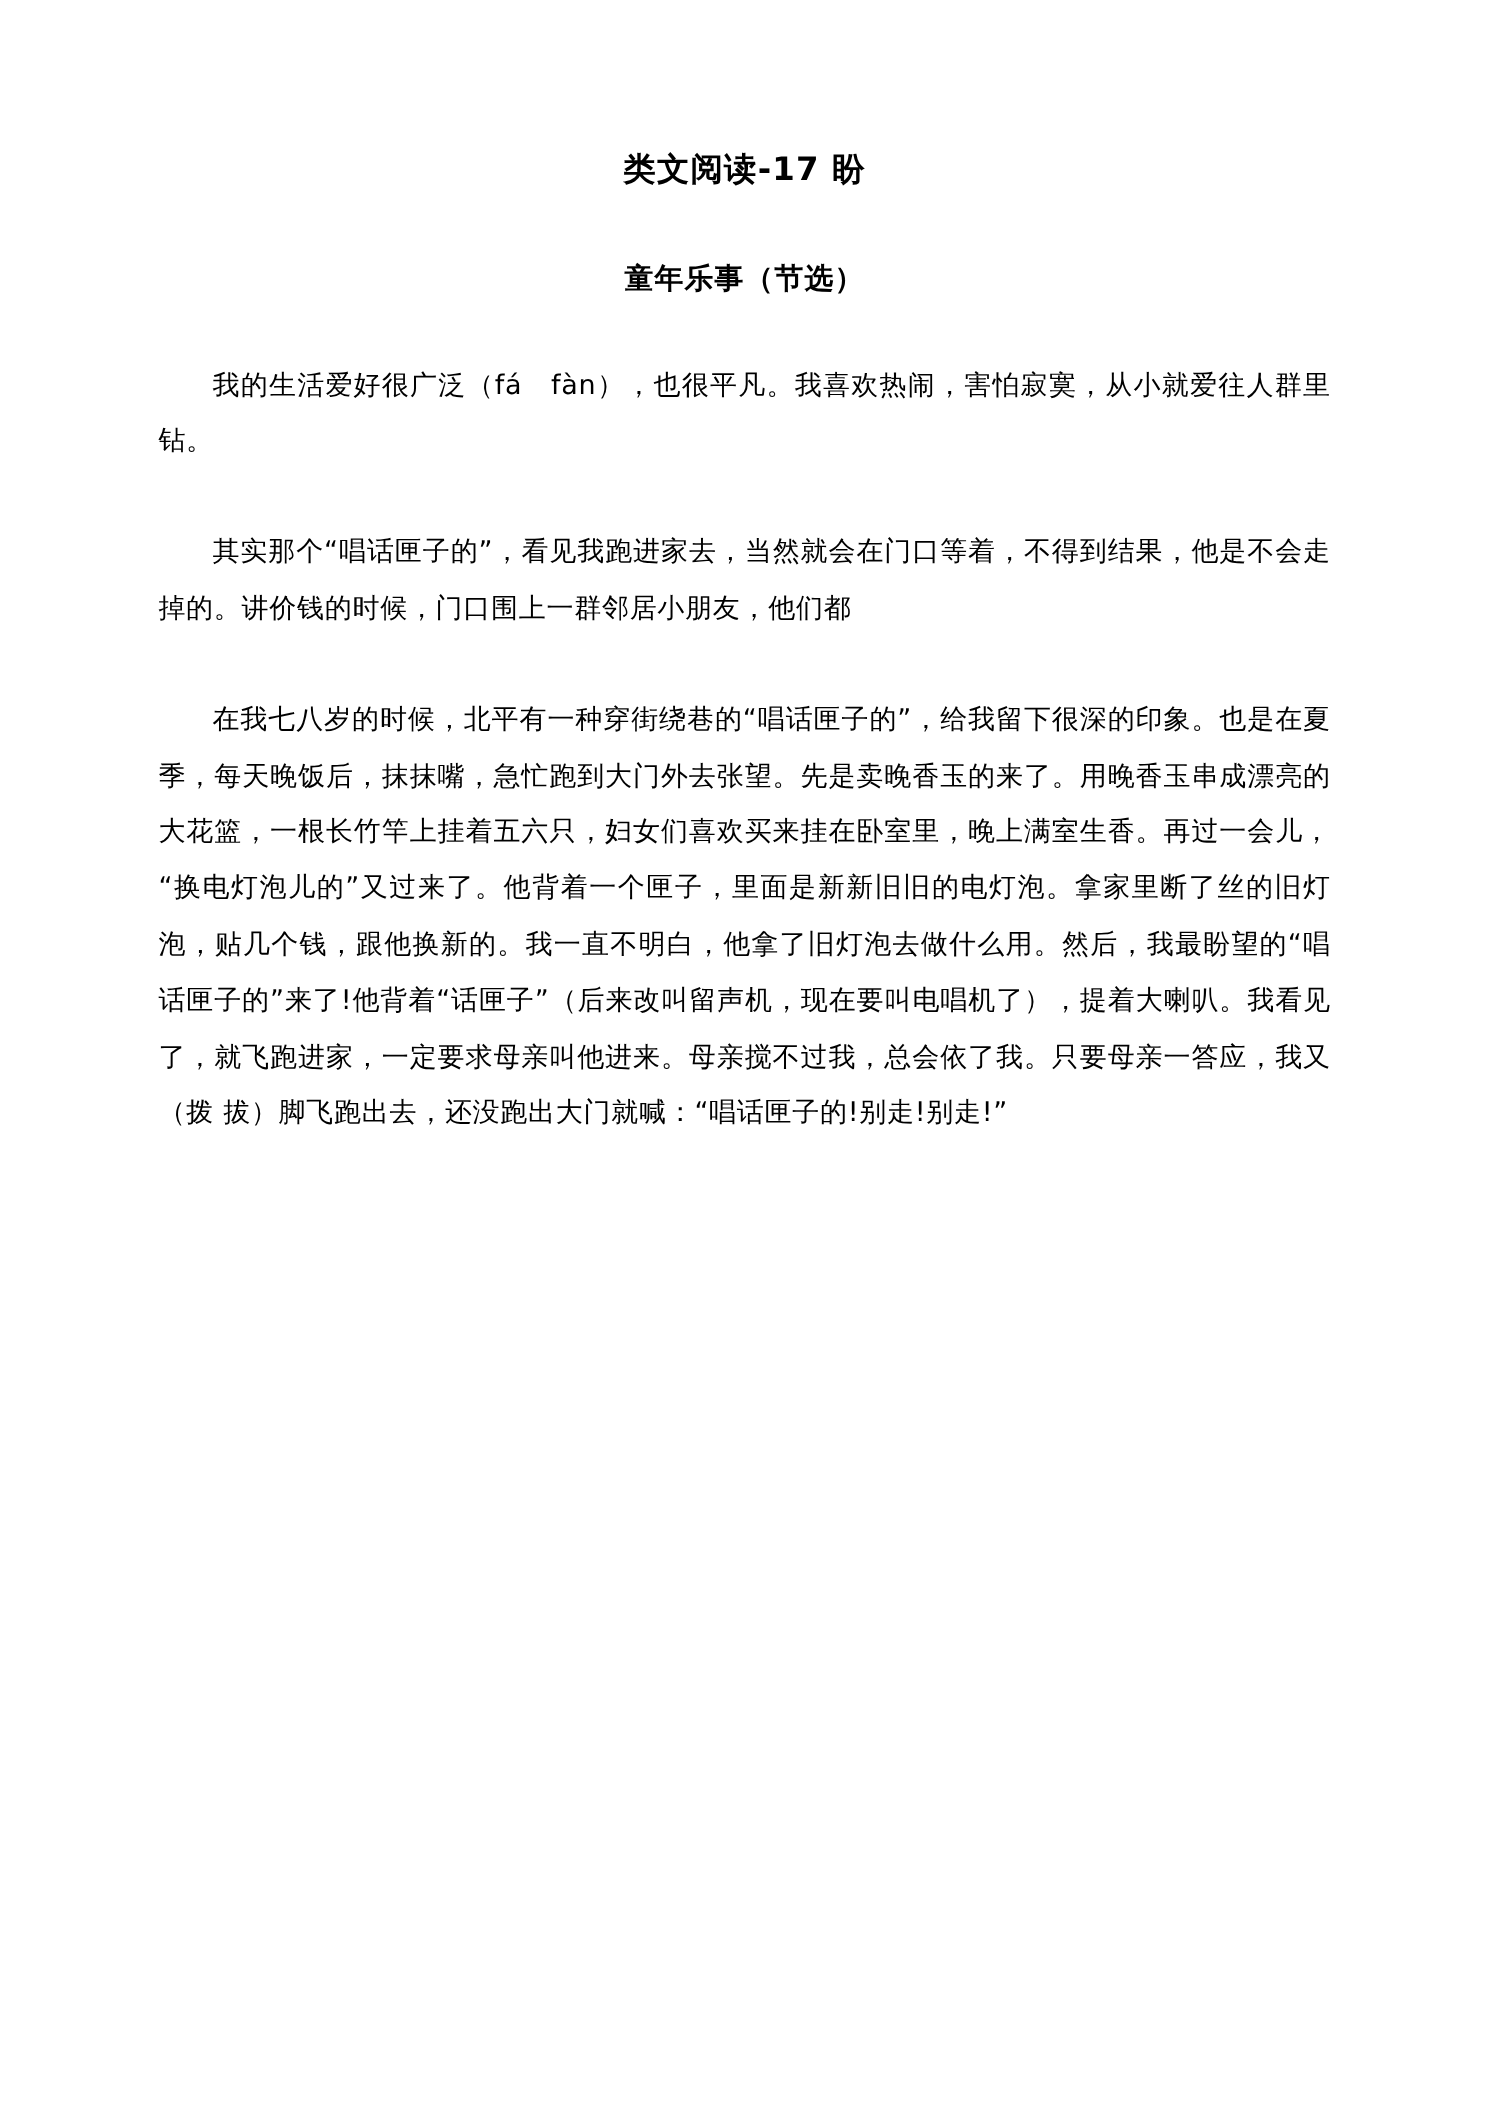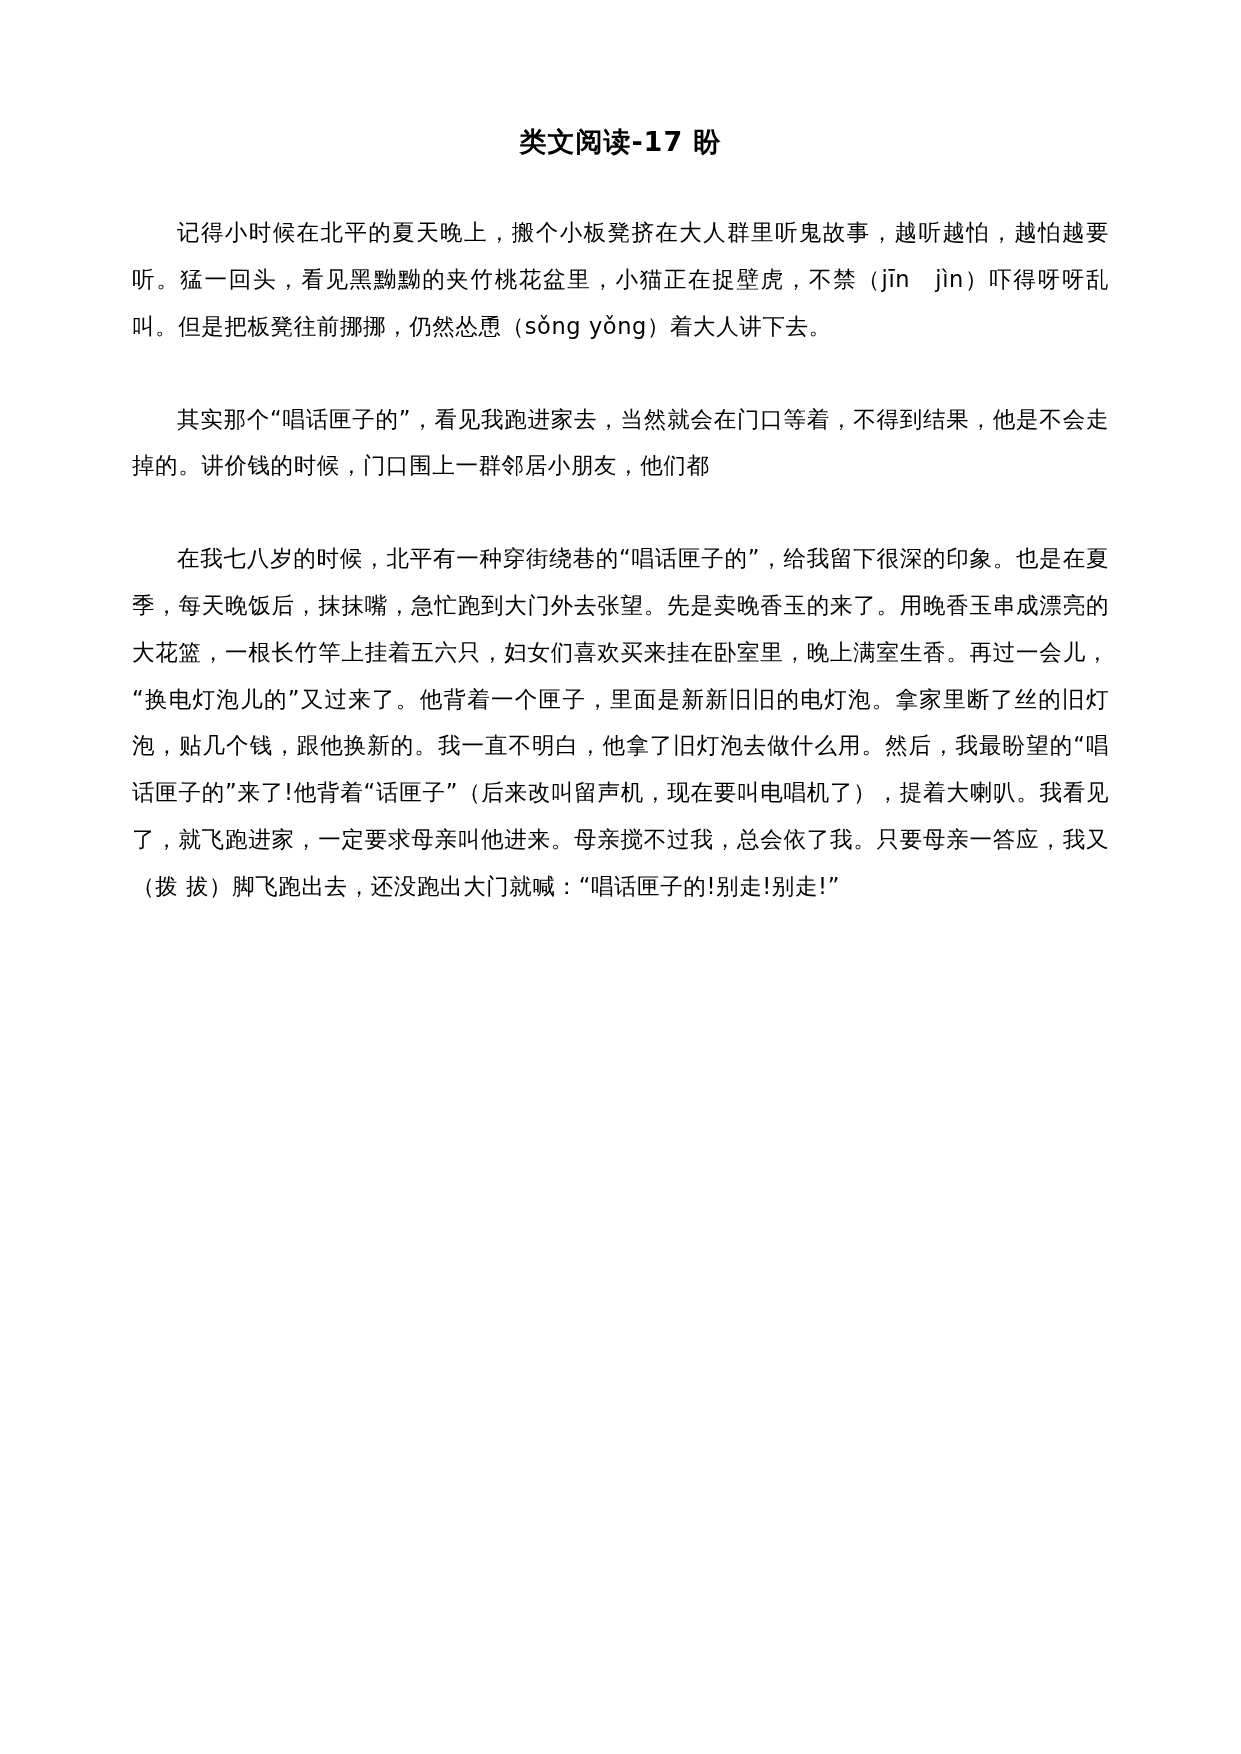--- a/index.html
+++ b/index.html
@@ -58,22 +58,23 @@
     word-break: break-all;
   }
 </style>
 </head>
 <body>
 
 <div class="page">
 
   <h1 class="doc-title">类文阅读-17 盼</h1>
 
+  <h2 class="doc-subtitle">童年乐事（节选）</h2>
 
 
+  <p class="body-text">我的生活爱好很广泛（fá　fàn），也很平凡。我喜欢热闹，害怕寂寞，从小就爱往人群里钻。</p>
 
-  <p class="body-text">记得小时候在北平的夏天晚上，搬个小板凳挤在大人群里听鬼故事，越听越怕，越怕越要听。猛一回头，看见黑黝黝的夹竹桃花盆里，小猫正在捉壁虎，不禁（jīn　jìn）吓得呀呀乱叫。但是把板凳往前挪挪，仍然怂恿（sǒng yǒng）着大人讲下去。</p>
 
   <p class="body-text">其实那个“唱话匣子的”，看见我跑进家去，当然就会在门口等着，不得到结果，他是不会走掉的。讲价钱的时候，门口围上一群邻居小朋友，他们都</p>
 
   <p class="body-text">在我七八岁的时候，北平有一种穿街绕巷的“唱话匣子的”，给我留下很深的印象。也是在夏季，每天晚饭后，抹抹嘴，急忙跑到大门外去张望。先是卖晚香玉的来了。用晚香玉串成漂亮的大花篮，一根长竹竿上挂着五六只，妇女们喜欢买来挂在卧室里，晚上满室生香。再过一会儿，“换电灯泡儿的”又过来了。他背着一个匣子，里面是新新旧旧的电灯泡。拿家里断了丝的旧灯泡，贴几个钱，跟他换新的。我一直不明白，他拿了旧灯泡去做什么用。然后，我最盼望的“唱话匣子的”来了!他背着“话匣子”（后来改叫留声机，现在要叫电唱机了），提着大喇叭。我看见了，就飞跑进家，一定要求母亲叫他进来。母亲搅不过我，总会依了我。只要母亲一答应，我又（拨 拔）脚飞跑出去，还没跑出大门就喊：“唱话匣子的!别走!别走!”</p>
 
 </div>
 
 </body></html>

